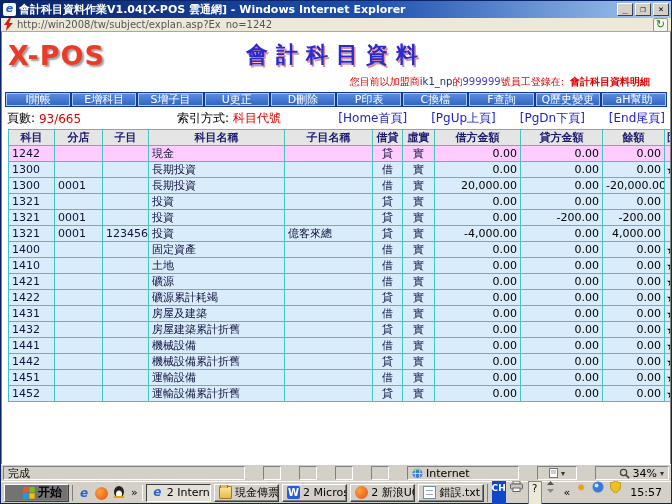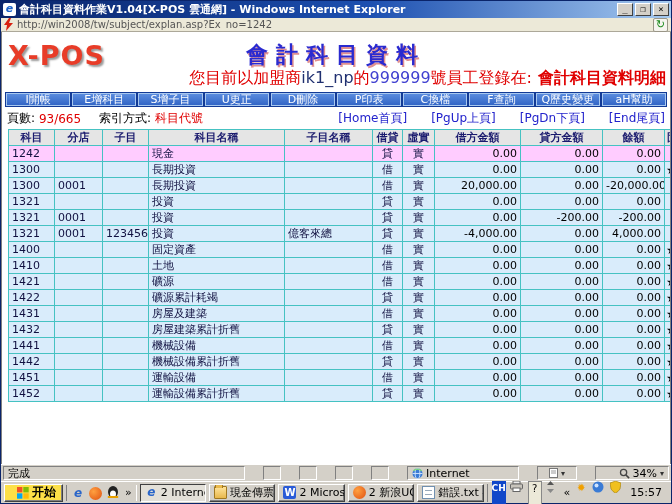--- a/index.html
+++ b/index.html
@@ -23,21 +23,21 @@
   .refreshbtn { width:15px; height:14px; background:#f5f4ee; border:1px solid #9a9687; color:#1f8b1f; font-size:11px;
     line-height:12px; text-align:center; border-radius:2px; }
 
   
   .content { background:#fff; flex:1 1 auto; border-left:1px solid #808080; border-right:1px solid #808080; overflow:hidden; position:relative; }
   .pagehead { position:relative; height:58px; }
   .logo { position:absolute; left:6px; top:8px; font-size:27px; font-weight:bold; color:#e83c28;
     letter-spacing:1px; text-shadow:2px 2px 2px #9a9a9a; }
   .pagetitle { text-align:center; padding-top:8px; font-size:22px; font-weight:bold; color:#2a2ad0;
     letter-spacing:8px; text-shadow:1.5px 1.5px 0 #e09090; }
-  .loginline { position:absolute; right:4px; bottom:1px; font-size:16px; white-space:nowrap; }
+  .loginline { position:absolute; right:20px; bottom:1px; font-size:10px; white-space:nowrap; }
   .lp-red { color:#e00000; } .lp-navy { color:#203070; } .lp-blue { color:#4040d0; } .lp-red-b { color:#e00000; font-weight:bold; margin-left:6px; }
 
   
   .toolbar { display:flex; padding:2px 3px 2px 3px;align-items:center; }
   .tbtn { flex:1; height:15px; line-height:13px; text-align:center; color:#fff; font-size:11px;
     background:linear-gradient(#5d8fe0,#2f62c4); border:1px solid #123a96; box-shadow:inset 0 0 0 1px #a8c8f0; cursor:pointer; }
 
   
   .inforow { display:flex; align-items:center; font-size:12px; padding:1px 5px 2px 5px; }
   .lbl { color:#000; } .val-red { color:#e00000; margin-right:18px; }
@@ -60,21 +60,21 @@
   .s-status { flex:1; }
   .s-sm { width:18px; padding:0; }
   .s-zone { width:112px; }
   .s-dd1 { width:40px; justify-content:center; }
   .s-zoom { width:74px; justify-content:flex-end; }
   .ddarrow { font-size:8px; color:#333; }
 
   
   .taskbar { height:22px; background:#d4d0c8; border-top:1px solid #fff; display:flex; align-items:center; gap:3px;
     padding:1px 3px; flex:0 0 auto; }
-  .startbtn { height:18px; display:flex; align-items:center; gap:3px; padding:0 6px 0 12px; background:#fde047;
+  .startbtn { height:18px; display:flex; align-items:center; gap:3px; padding:0 6px 0 18px; background:#737373;
     border:1px solid; border-color:#fff #404040 #404040 #fff; box-shadow:inset -1px -1px 0 #808080; font-size:12px; font-weight:bold; cursor:pointer; }
   .qlaunch { display:flex; align-items:center; gap:4px; padding:0 4px; border-left:1px solid #808080; border-right:1px solid #fff; height:16px; }
   .qico { width:14px; height:14px; text-align:center; font-size:11px; line-height:14px; cursor:pointer; }
   .chev { font-size:11px; color:#000; cursor:pointer; }
   .tkbtns { flex:1; display:flex; gap:3px; overflow:hidden; }
   .tkbtn { flex:1; max-width:106px; height:18px; display:flex; align-items:center; gap:3px; padding:0 4px; font-size:11px;
     background:#d4d0c8; border:1px solid; border-color:#fff #404040 #404040 #fff; box-shadow:inset -1px -1px 0 #808080;
     white-space:nowrap; overflow:hidden; cursor:pointer; }
   .tkbtn.active { border-color:#404040 #fff #fff #404040; box-shadow:none; background:#e3e0d8; }
   .tkbtn.has-dd::after { content:"▾"; font-size:8px; margin-left:auto; }
@@ -134,21 +134,21 @@
         <div class="tbtn">P印表</div>
         <div class="tbtn">C換檔</div>
         <div class="tbtn">F查詢</div>
         <div class="tbtn">Q歷史變更</div>
         <div class="tbtn">aH幫助</div>
       </div>
 
     <div class="inforow">
       <span class="lbl">頁數:</span>&nbsp;
       <span class="val-red">93/665</span>
-      <span class="lbl" style="">索引方式:</span>&nbsp;
+      <span class="lbl" style="margin-left:78px;">索引方式:</span>&nbsp;
       <span class="val-red">科目代號</span>
       <span class="navlinks">
           <span class="navlink">[Home首頁]</span>
           <span class="navlink">[PgUp上頁]</span>
           <span class="navlink">[PgDn下頁]</span>
           <span class="navlink">[End尾頁]</span>
         </span>
     </div>
 
     <div class="tablewrap">

